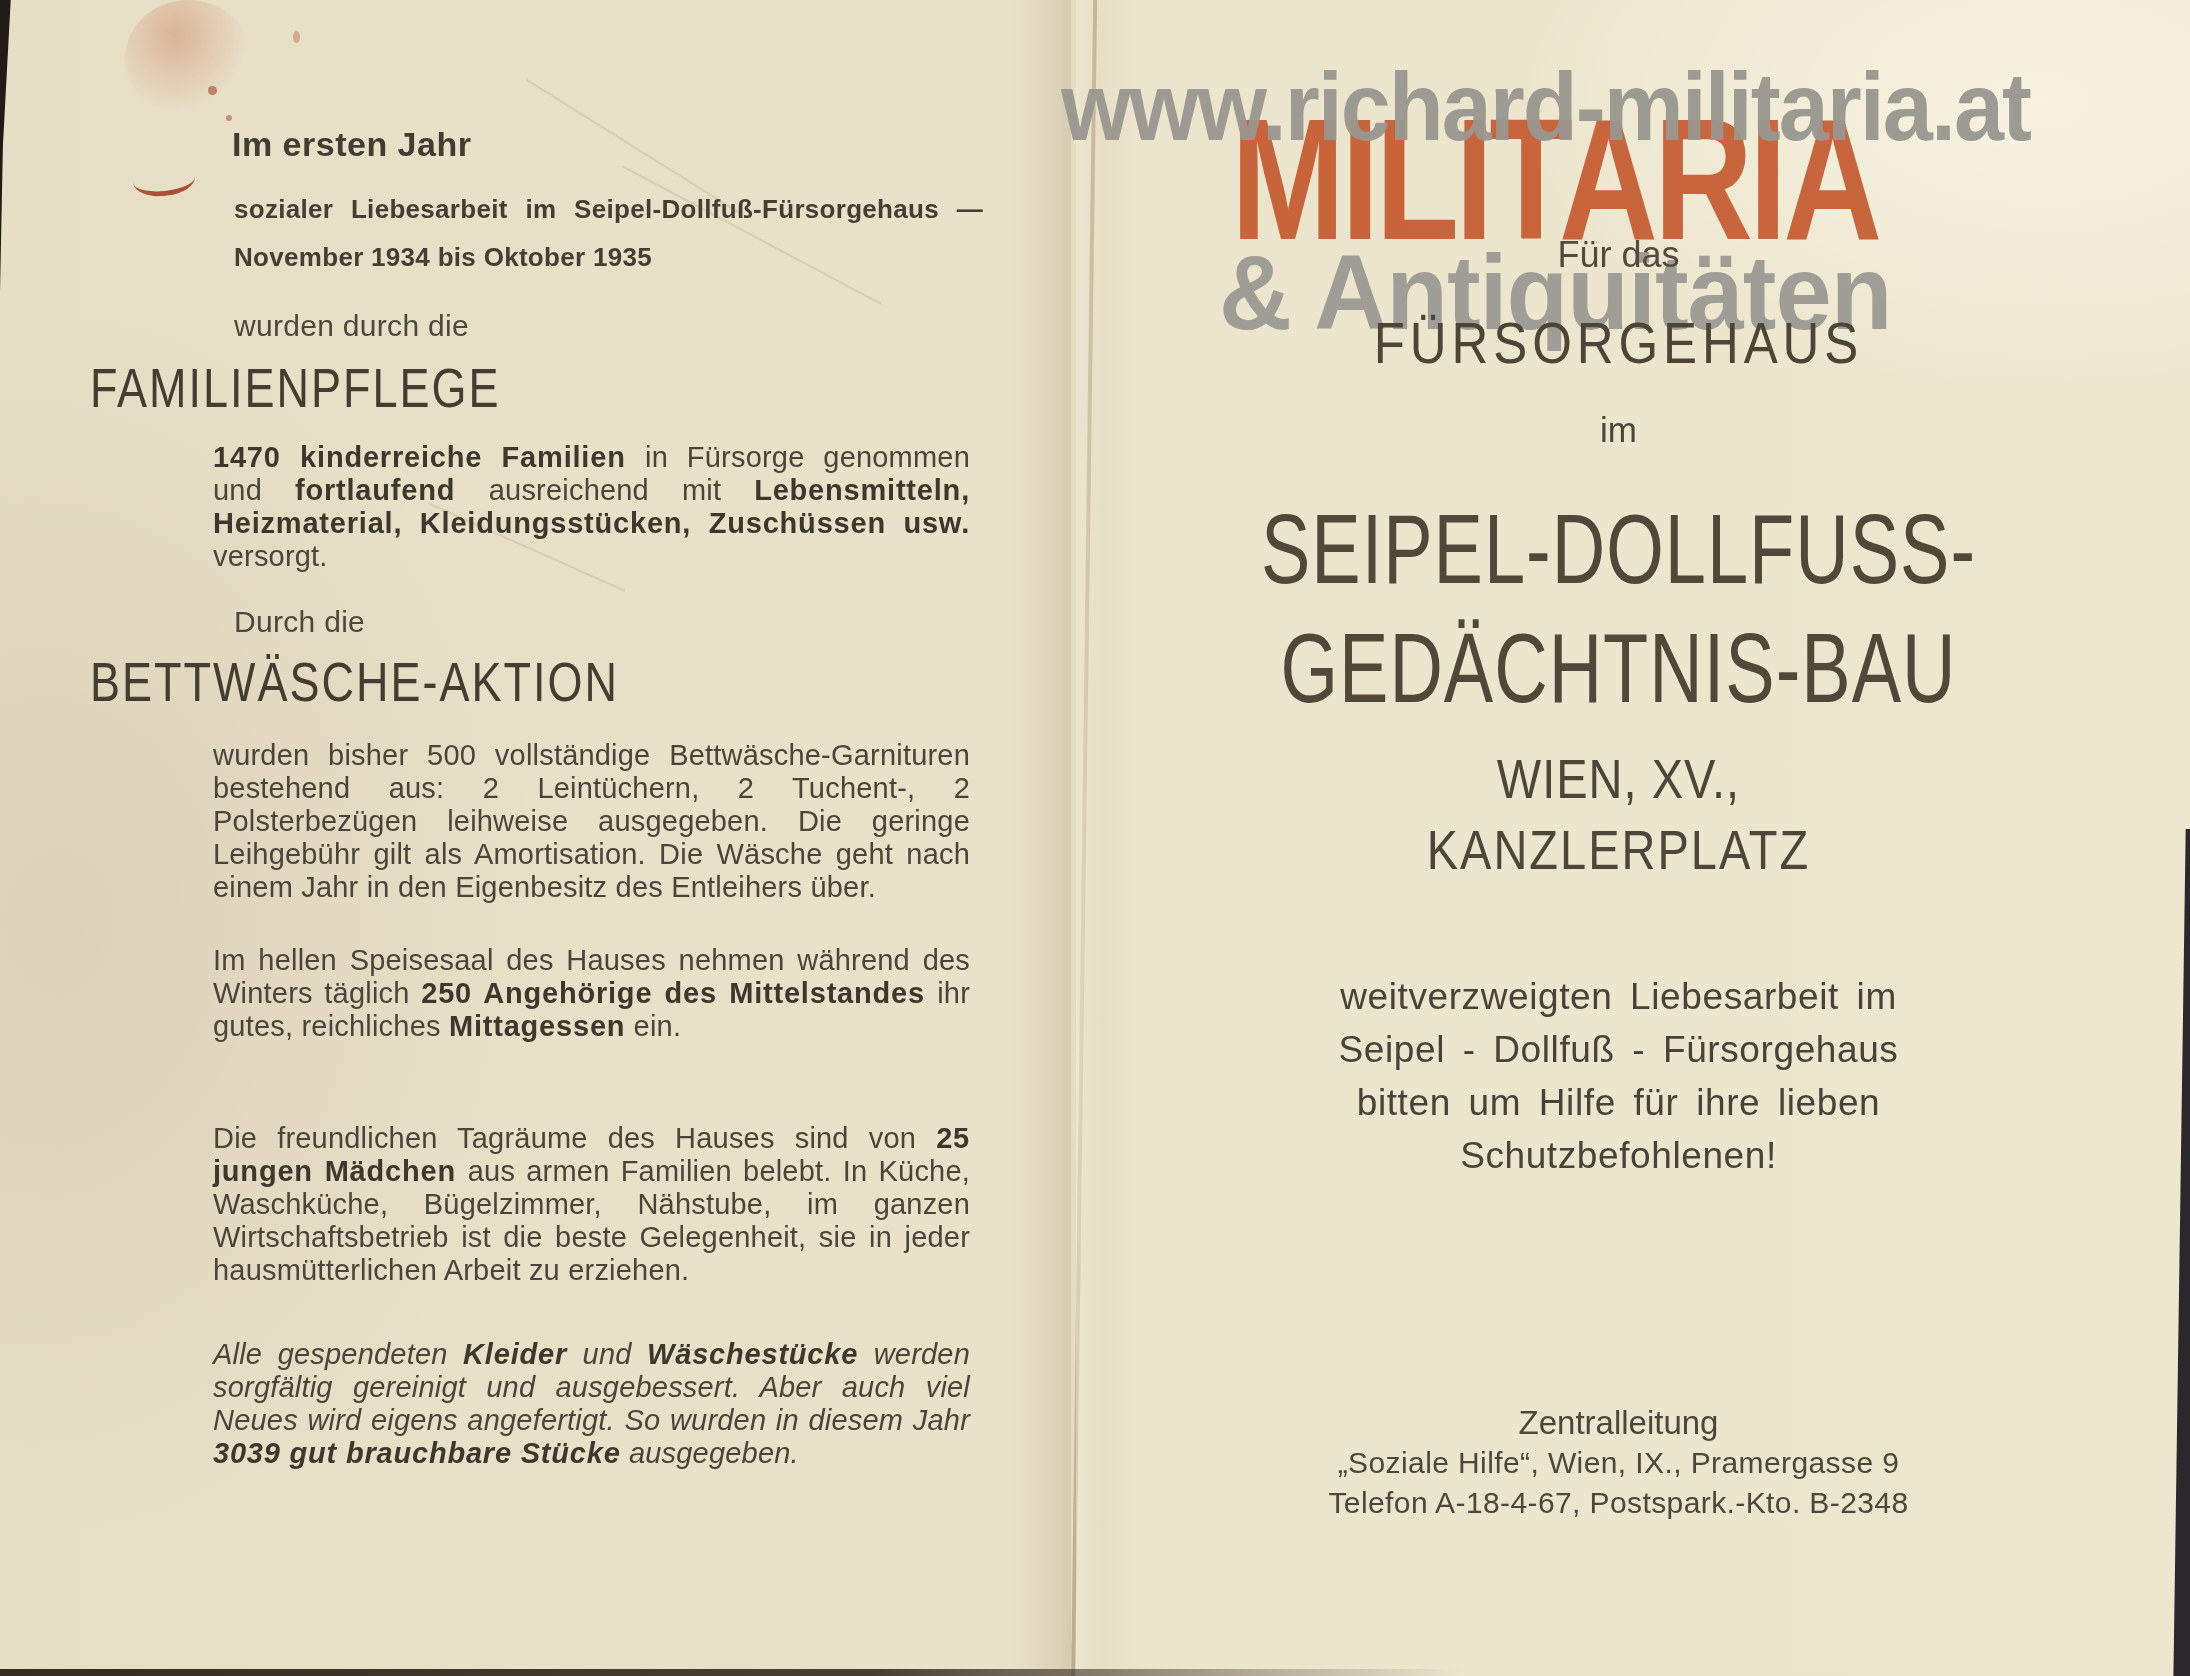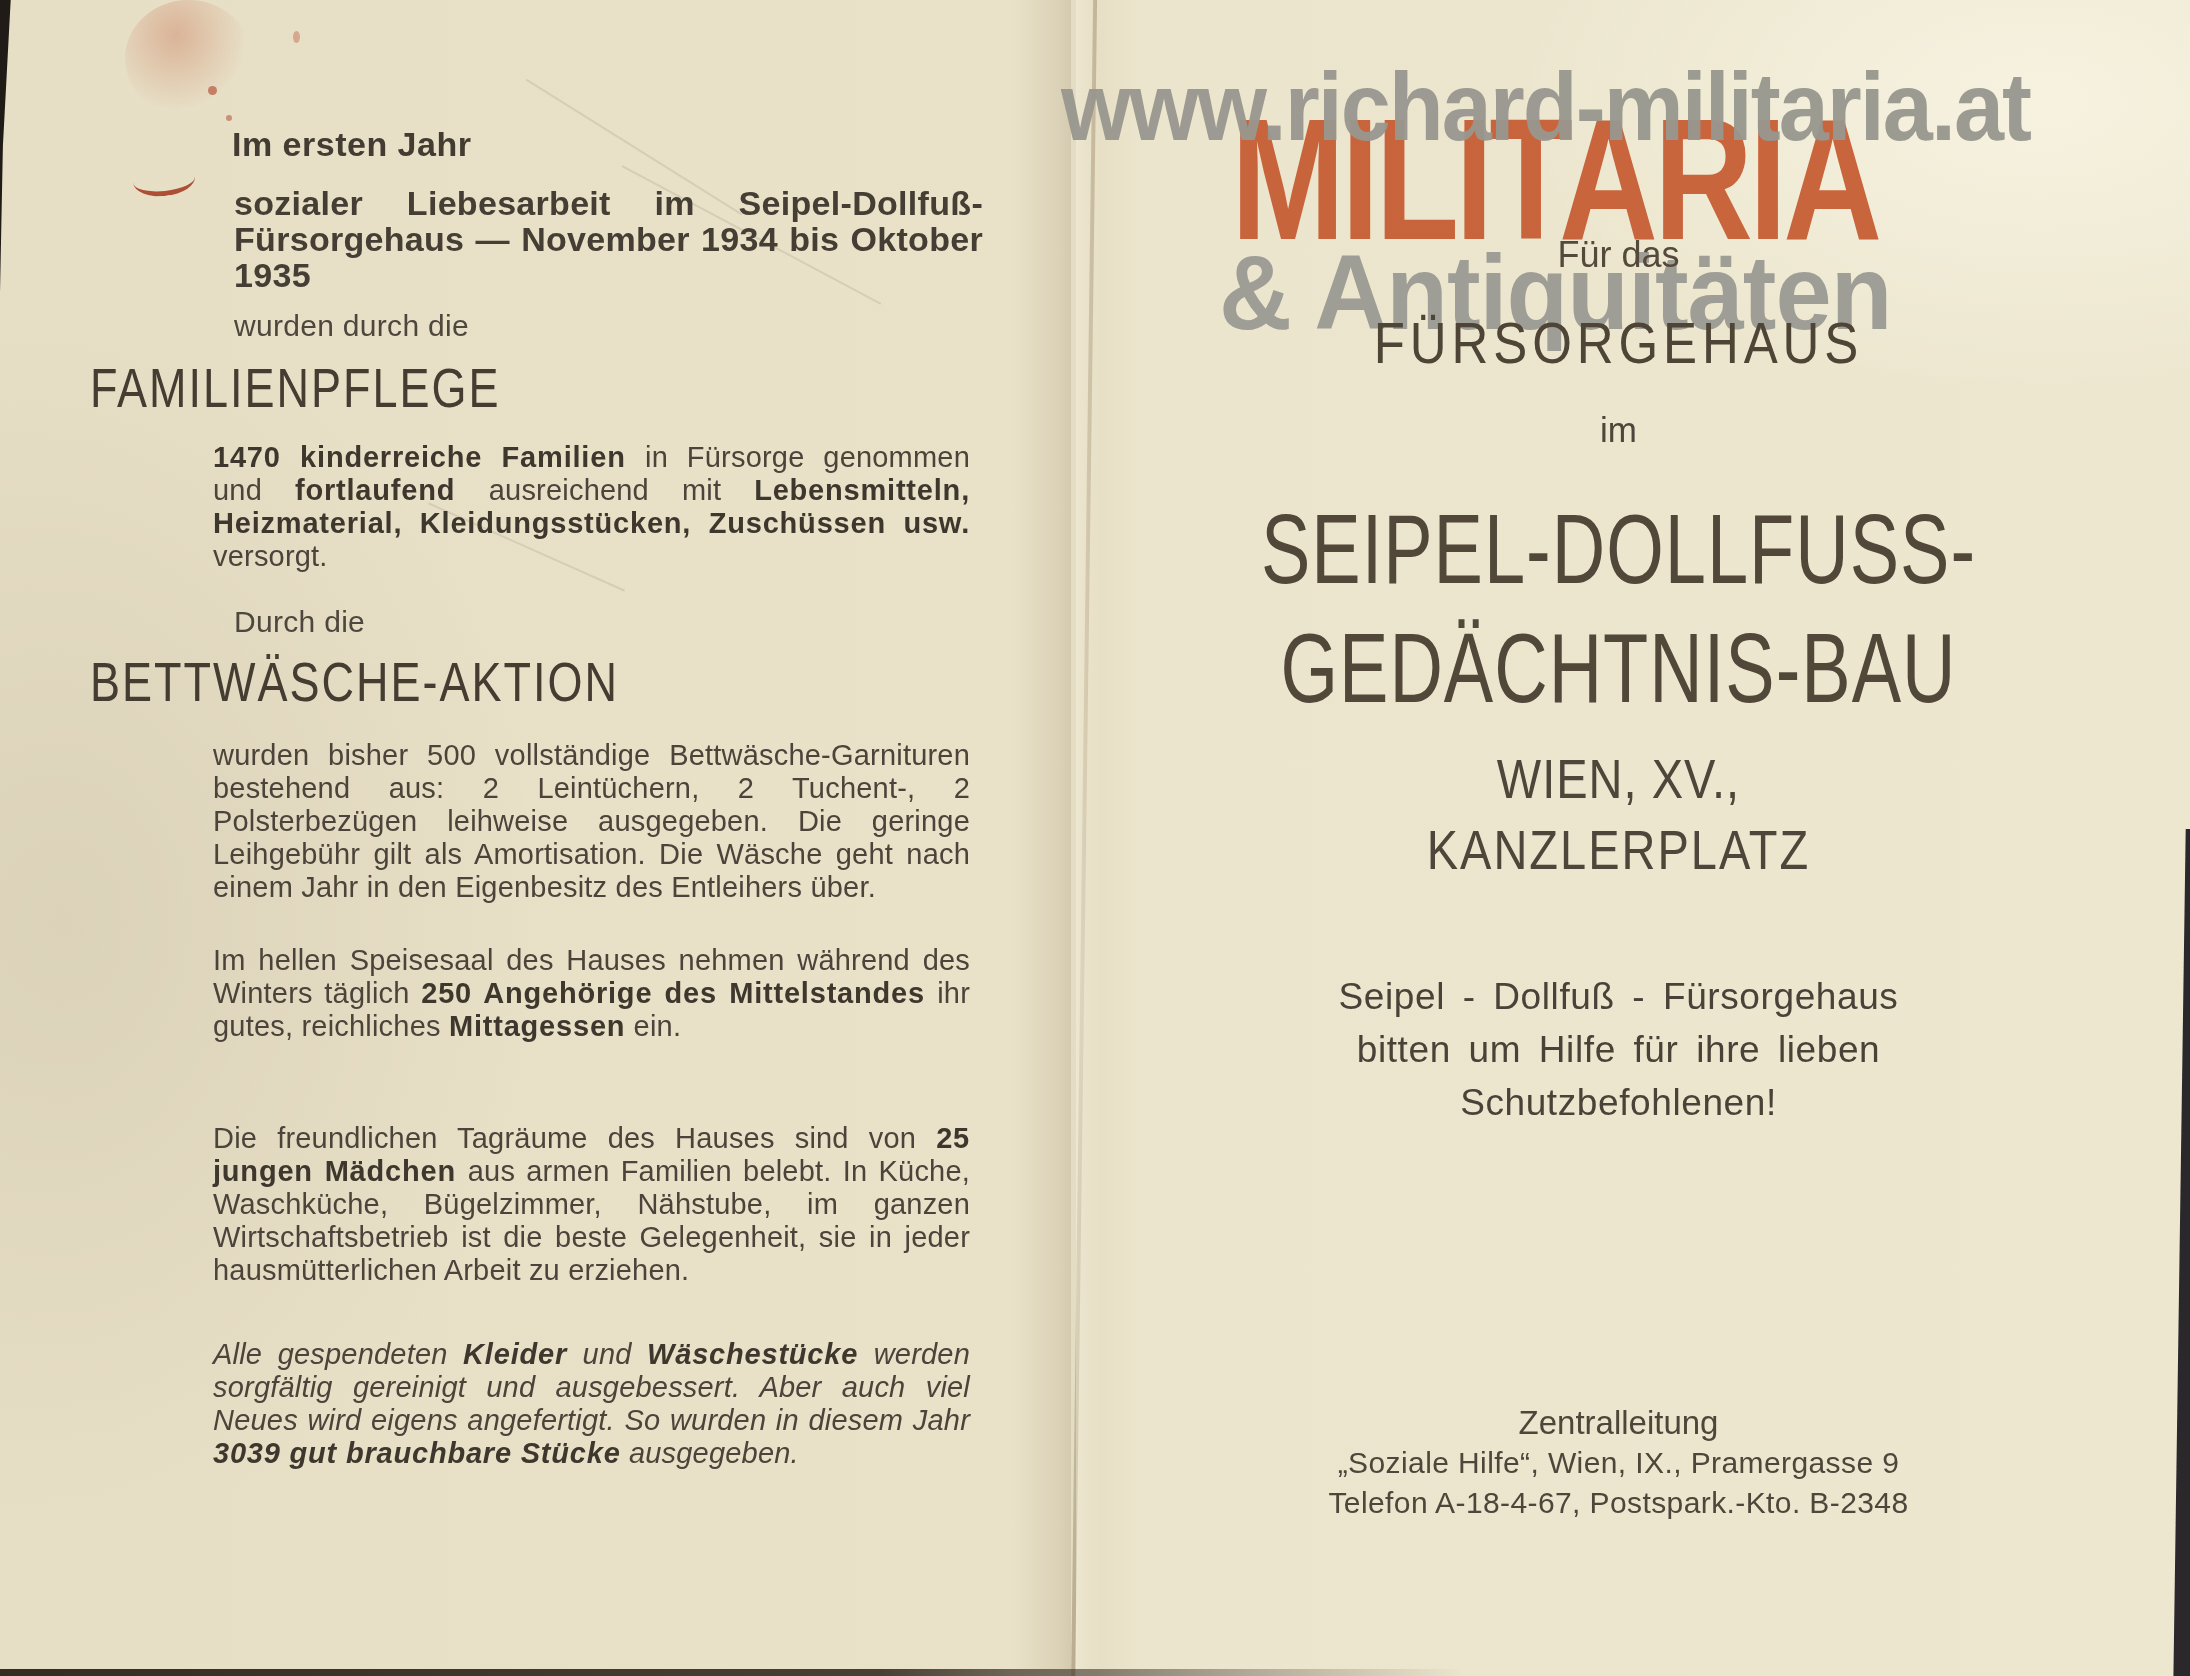--- a/index.html
+++ b/index.html
@@ -10,21 +10,21 @@
     background:
       radial-gradient(ellipse 878px 488px at 93% 6%, rgba(255,252,238,0.55), rgba(255,252,238,0) 60%),
       radial-gradient(ellipse 683px 878px at 3% 55%, rgba(120,105,75,0.10), rgba(120,105,75,0) 70%),
       linear-gradient(to right,#e6dec5 0%,#e9e1c8 46%,#e4dcc2 49.5%,#ece5cd 52%,#ede7d0 100%);
     color:#4a4339;
   }
   .abs{position:absolute;}
   .noint{cursor:default;}
   
   .lp-h-intro{left:232px;top:125px;font-size:34px;font-weight:bold;color:#433c32;letter-spacing:0.5px;}
-  .lp-intro{left:234px;top:185px;width:749px;font-size:34px;font-weight:bold;line-height:36px;
+  .lp-intro{left:234px;top:185px;width:749px;font-size:26px;font-weight:bold;line-height:48px;
             text-align:justify;color:#453e34;letter-spacing:0.3px;}
   .lp-lead{font-size:30px;color:#4e473d;letter-spacing:0.3px;}
   .lp-lead1{left:234px;top:309px;}
   .lp-lead2{left:234px;top:605px;text-align:center;}
   .lp-heading{font-size:45px;font-weight:400;color:#453d31;letter-spacing:2px;
               transform:scaleY(1.22);transform-origin:left top;white-space:nowrap;}
   .lp-heading1{left:90px;top:357px;}
   .lp-heading2{left:90px;top:651px;}
   .lp-para{left:213px;width:757px;font-size:29px;line-height:33px;text-align:justify;
            color:#4c443a;letter-spacing:0.2px;}
@@ -136,20 +136,21 @@
 
     <div class="abs rp rp-title rp-title1">SEIPEL-DOLLFUSS-</div>
 
     <div class="abs rp rp-title rp-title2">GEDÄCHTNIS-BAU</div>
 
     <div class="abs rp rp-city">WIEN, XV.,</div>
 
     <div class="abs rp rp-square">KANZLERPLATZ</div>
 
     <div class="abs rp rp-appeal">
+        <div>weitverzweigten Liebesarbeit im</div>
         <div>Seipel - Dollfuß - Fürsorgehaus</div>
         <div>bitten um Hilfe für ihre lieben</div>
         <div>Schutzbefohlenen!</div>
       </div>
 
     <div class="abs rp rp-org1">Zentralleitung</div>
 
     <div class="abs rp rp-org2">„Soziale Hilfe“, Wien, IX., Pramergasse 9</div>
 
     <div class="abs rp rp-org3">Telefon A-18-4-67,  Postspark.-Kto. B-2348</div>

